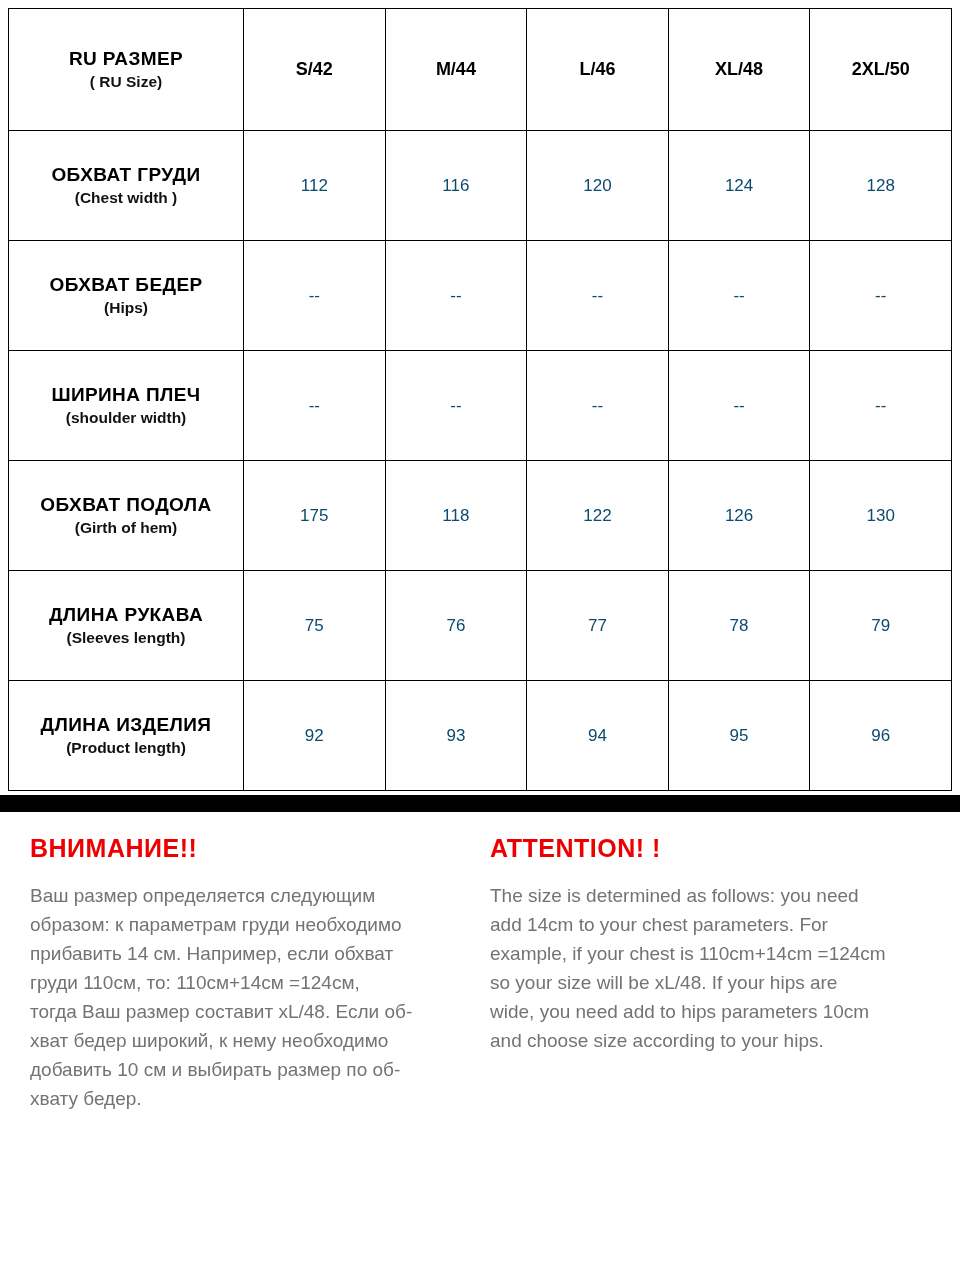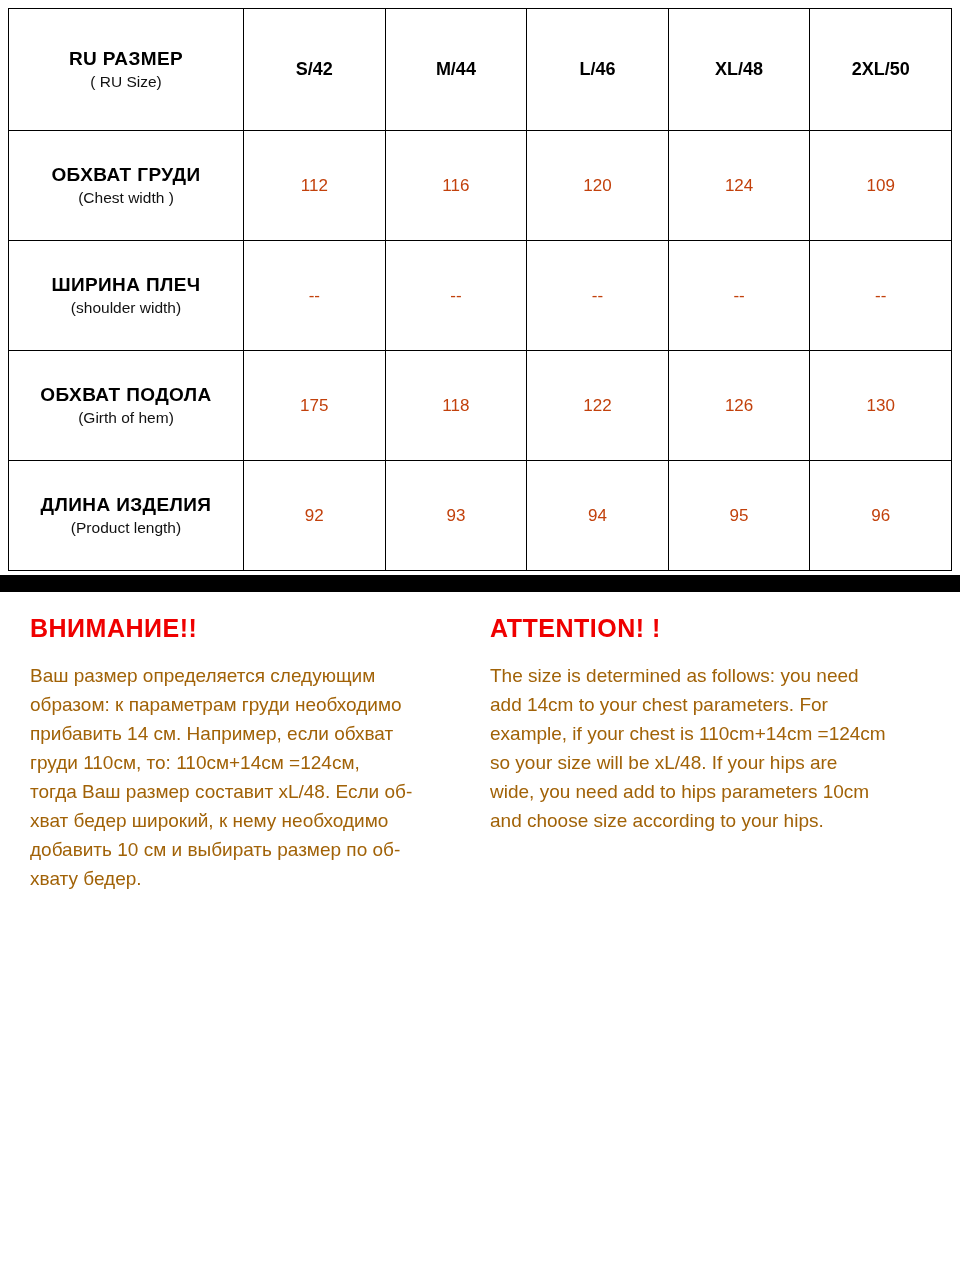--- a/index.html
+++ b/index.html
@@ -33,27 +33,27 @@
 
   .label-ru {
     font-size: 19px;
     font-weight: bold;
     letter-spacing: 0.4px;
     color: #000;
     line-height: 1.25;
   }
   .label-en {
     font-size: 15.5px;
-    font-weight: normal;
+    font-weight: bold;
     color: #111;
     margin-top: 2px;
     line-height: 1.2;
   }
   .size-col { font-size: 18px; font-weight: bold; }
-  .value-cell { font-size: 17px; font-weight: normal; color: #c2410c; }
+  .value-cell { font-size: 17px; font-weight: normal; color: #0c4a6e; }
 
   
   .divider-bar {
     width: 960px;
     height: 17px;
     background: #000;
     margin-top: 4px;
   }
 
   
@@ -66,21 +66,21 @@
   .note-heading {
     color: #ef0000;
     font-size: 25px;
     font-weight: bold;
     letter-spacing: 0.5px;
     margin: 6px 0 18px 0;
   }
   .note-body {
     font-size: 19px;
     line-height: 29px;
-    color: #a16207;
+    color: #737373;
     white-space: pre-line;
   }
 </style>
 </head>
 <body>
 
 <div class="table-wrap">
   <table class="size-table">
     <colgroup>
       <col style="width:235px">
@@ -105,24 +105,35 @@
 
     <tr class="data-row">
       <th>
         <div class="label-ru">ОБХВАТ ГРУДИ</div>
         <div class="label-en">(Chest width )</div>
       </th>
       <td class="value-cell">112</td>
       <td class="value-cell">116</td>
       <td class="value-cell">120</td>
       <td class="value-cell">124</td>
-      <td class="value-cell">109</td>
-    </tr>
-
-
+      <td class="value-cell">128</td>
+    </tr>
+
+
+    <tr class="data-row">
+      <th>
+        <div class="label-ru">ОБХВАТ БЕДЕР</div>
+        <div class="label-en">(Hips)</div>
+      </th>
+      <td class="value-cell">--</td>
+      <td class="value-cell">--</td>
+      <td class="value-cell">--</td>
+      <td class="value-cell">--</td>
+      <td class="value-cell">--</td>
+    </tr>
 
     <tr class="data-row">
       <th>
         <div class="label-ru">ШИРИНА ПЛЕЧ</div>
         <div class="label-en">(shoulder width)</div>
       </th>
       <td class="value-cell">--</td>
       <td class="value-cell">--</td>
       <td class="value-cell">--</td>
       <td class="value-cell">--</td>
@@ -134,20 +145,31 @@
         <div class="label-ru">ОБХВАТ ПОДОЛА</div>
         <div class="label-en">(Girth of hem)</div>
       </th>
       <td class="value-cell">175</td>
       <td class="value-cell">118</td>
       <td class="value-cell">122</td>
       <td class="value-cell">126</td>
       <td class="value-cell">130</td>
     </tr>
 
+    <tr class="data-row">
+      <th>
+        <div class="label-ru">ДЛИНА РУКАВА</div>
+        <div class="label-en">(Sleeves length)</div>
+      </th>
+      <td class="value-cell">75</td>
+      <td class="value-cell">76</td>
+      <td class="value-cell">77</td>
+      <td class="value-cell">78</td>
+      <td class="value-cell">79</td>
+    </tr>
 
     <tr class="data-row">
       <th>
         <div class="label-ru">ДЛИНА ИЗДЕЛИЯ</div>
         <div class="label-en">(Product length)</div>
       </th>
       <td class="value-cell">92</td>
       <td class="value-cell">93</td>
       <td class="value-cell">94</td>
       <td class="value-cell">95</td>

